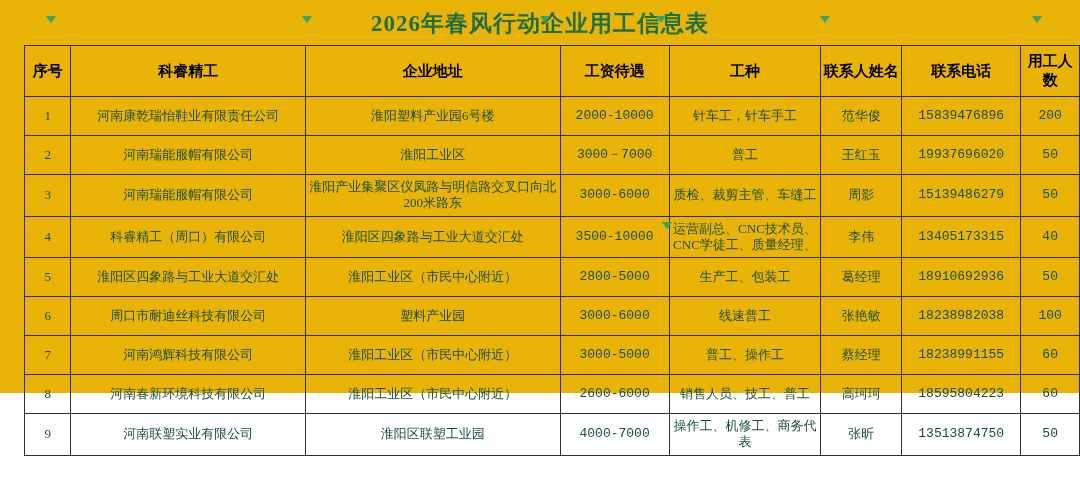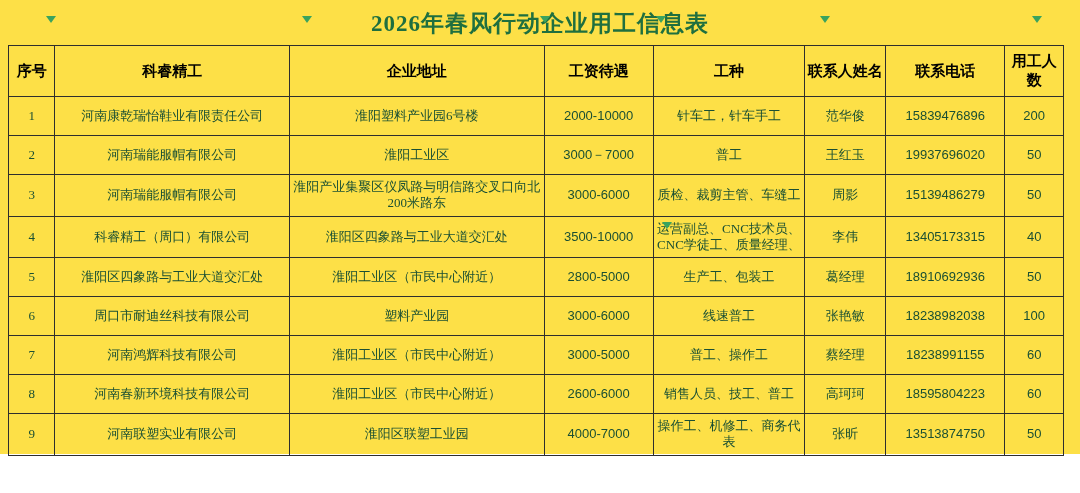--- a/index.html
+++ b/index.html
@@ -10,37 +10,37 @@
   body {
     width: 1080px;
     height: 493px;
     font-family: "Liberation Serif", "DejaVu Serif", serif;
     color: #000000;
     overflow: hidden;
   }
   .page {
     position: relative;
     width: 1080px;
-    height: 454px;
-    background: #fde047;
+    height: 393px;
+    background: #eab308;
     box-sizing: border-box;
   }
   .title {
     text-align: center;
     font-size: 23px;
     font-weight: bold;
     color: #1f6f3f;
     letter-spacing: 1px;
     padding: 8px 0 6px 0;
     font-family: "Liberation Serif", "DejaVu Serif", serif;
   }
   table.sheet {
     border-collapse: collapse;
     width: 1056px;
-    margin: 0 8px;
+    margin: 0 24px;
     table-layout: fixed;
   }
   table.sheet td, table.sheet th {
     border: 1px solid #2e2e2e;
     text-align: center;
     vertical-align: middle;
     font-size: 13px;
     line-height: 1.25;
     padding: 4px 3px;
     color: #1a4f33;
@@ -58,21 +58,21 @@
   .c-name { width: 232px; }
   .c-addr { width: 252px; }
   .c-wage { width: 108px; }
   .c-job { width: 150px; }
   .c-contact { width: 80px; }
   .c-phone { width: 118px; }
   .c-count { width: 58px; }
 
   tbody td.idx { color: #1a4f33; font-size: 13px; }
   tbody tr { height: 39px; }
-  tbody td.num { font-family: Liberation Sans, sans-serif; }
+  tbody td.num { font-family: Liberation Mono, monospace; }
 
   .green-mark {
     position: absolute;
     width: 0;
     height: 0;
     border-left: 5px solid transparent;
     border-right: 5px solid transparent;
     border-top: 7px solid #3aa35e;
   }
   .gm1 { left: 46px; top: 16px; }

